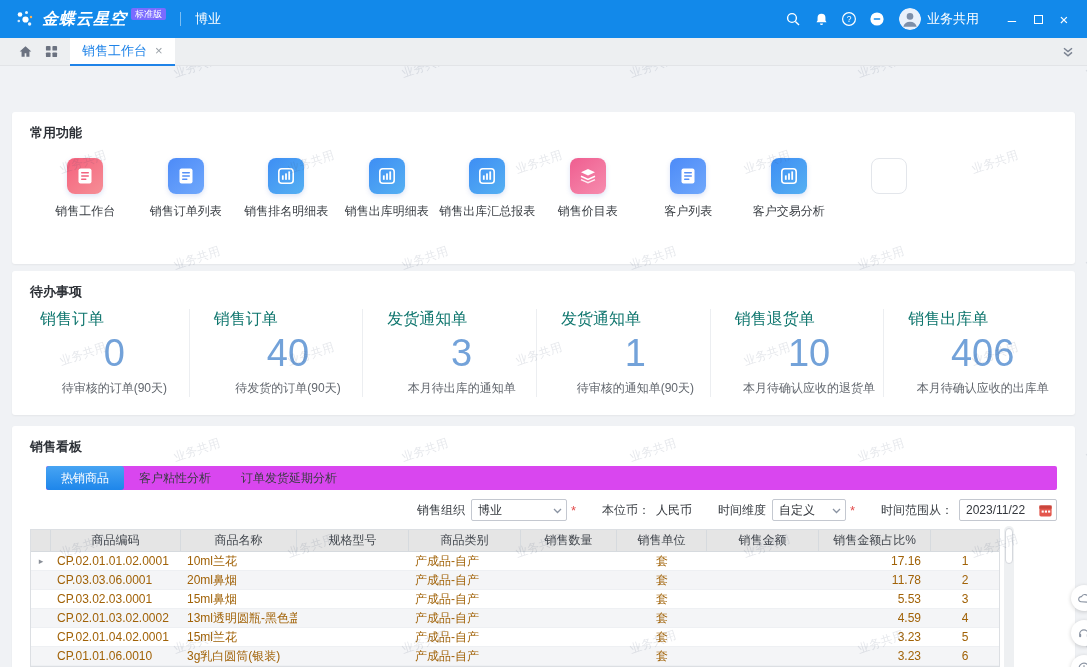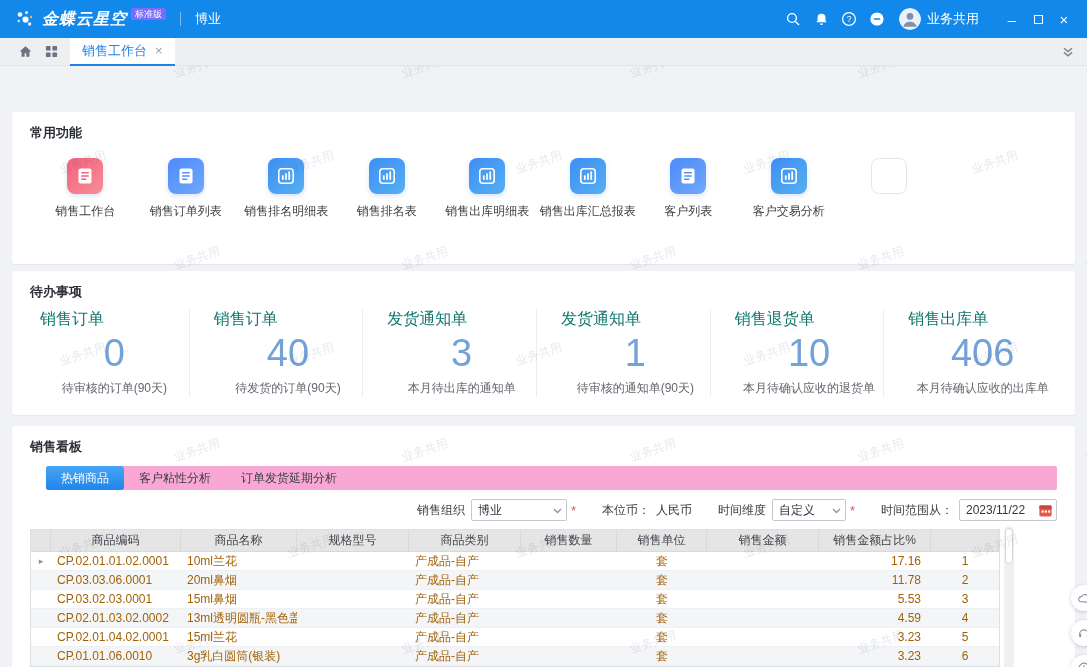--- a/index.html
+++ b/index.html
@@ -50,21 +50,21 @@
 
   
   .todo-row{display:flex;margin-top:8px}
   .todo-col{flex:1;padding-left:24px;border-left:1px solid #ecEEf1;border-left:1px solid #eceef1}
   .todo-col:first-child{border-left:none;padding-left:10px}
   .todo-cat{font-size:16px;color:#0f766e}
   .todo-num{font-size:38px;color:#73a2d9;text-align:center;line-height:1.15;margin-top:2px;cursor:pointer}
   .todo-cap{font-size:12px;color:#62676e;text-align:center;margin-top:4px;white-space:nowrap}
 
   
-  .dash-tabs{display:flex;align-items:center;background:#f9a8d4;height:24px;margin:10px 0 0 16px;border-radius:2px}
+  .dash-tabs{display:flex;align-items:center;background:#d946ef;height:24px;margin:10px 0 0 16px;border-radius:2px}
   .dash-tab{padding:0 15px;height:24px;display:flex;align-items:center;font-size:12px;color:#383c42;cursor:pointer;white-space:nowrap}
   .dash-tab.active{background:linear-gradient(180deg,#47a4f3,#1e86ea);color:#fff;border-radius:3px}
   .filter-row{display:flex;align-items:center;justify-content:flex-end;margin-top:9px;height:22px}
   .f-group{display:flex;align-items:center;margin-left:26px}
   .f-label{color:#3c4046;margin-right:6px;white-space:nowrap}
   .f-value{color:#33373d;white-space:nowrap}
   .select{position:relative;height:22px;background:#fff;border:1px solid #c4c8d0;border-radius:2px;display:flex;align-items:center;padding:0 18px 0 6px;cursor:pointer}
   .select .caret{position:absolute;right:4px;top:7px}
   .sel-org{width:96px}
   .sel-time{width:74px}
@@ -219,43 +219,42 @@
           </div>
           <div class="func-item">
             <span class="appicon ic-cyan">
               <svg width="20" height="20" viewBox="0 0 20 20">
                 <rect x="2.8" y="2.8" width="14.4" height="14.4" rx="3" fill="none" stroke="#fff" stroke-width="1.6"></rect>
                 <rect x="5.9" y="9.4" width="1.8" height="4.4" fill="#fff"></rect>
                 <rect x="9.1" y="7.4" width="1.8" height="6.4" fill="#fff"></rect>
                 <rect x="12.3" y="5.4" width="1.8" height="8.4" fill="#fff"></rect>
               </svg>
             </span>
-            <span class="func-label">销售排名表</span>
+            <span class="func-label">销售出库明细表</span>
           </div>
           <div class="func-item">
             <span class="appicon ic-cyan">
               <svg width="20" height="20" viewBox="0 0 20 20">
                 <rect x="2.8" y="2.8" width="14.4" height="14.4" rx="3" fill="none" stroke="#fff" stroke-width="1.6"></rect>
                 <rect x="5.9" y="9.4" width="1.8" height="4.4" fill="#fff"></rect>
                 <rect x="9.1" y="7.4" width="1.8" height="6.4" fill="#fff"></rect>
                 <rect x="12.3" y="5.4" width="1.8" height="8.4" fill="#fff"></rect>
               </svg>
             </span>
-            <span class="func-label">销售出库明细表</span>
-          </div>
-          <div class="func-item">
-            <span class="appicon ic-cyan">
-              <svg width="20" height="20" viewBox="0 0 20 20">
-                <rect x="2.8" y="2.8" width="14.4" height="14.4" rx="3" fill="none" stroke="#fff" stroke-width="1.6"></rect>
-                <rect x="5.9" y="9.4" width="1.8" height="4.4" fill="#fff"></rect>
-                <rect x="9.1" y="7.4" width="1.8" height="6.4" fill="#fff"></rect>
-                <rect x="12.3" y="5.4" width="1.8" height="8.4" fill="#fff"></rect>
-              </svg>
-            </span>
             <span class="func-label">销售出库汇总报表</span>
+          </div>
+          <div class="func-item">
+            <span class="appicon ic-rose">
+              <svg width="20" height="20" viewBox="0 0 20 20">
+                <path d="M10 3l7 3.2-7 3.2L3 6.2z" fill="#fff"></path>
+                <path d="M3 10.2l7 3.2 7-3.2" stroke="#fff" stroke-width="1.5" fill="none"></path>
+                <path d="M3 13.6l7 3.2 7-3.2" stroke="#fff" stroke-width="1.5" fill="none" opacity=".85"></path>
+              </svg>
+            </span>
+            <span class="func-label">销售价目表</span>
           </div>
           <div class="func-item">
             <span class="appicon ic-blue">
               <svg width="20" height="20" viewBox="0 0 20 20">
                 <rect x="3.5" y="2.5" width="13" height="15" rx="2" fill="#fff"></rect>
                 <rect x="6" y="6" width="8" height="1.5" rx=".7" fill="#5590f7"></rect>
                 <rect x="6" y="9.2" width="8" height="1.5" rx=".7" fill="#5590f7"></rect>
                 <rect x="6" y="12.4" width="5.5" height="1.5" rx=".7" fill="#5590f7"></rect>
               </svg>
             </span>

